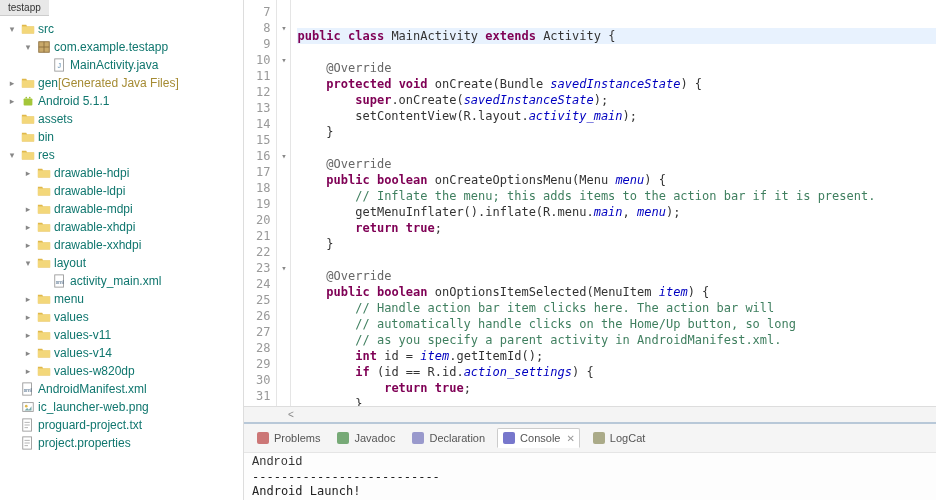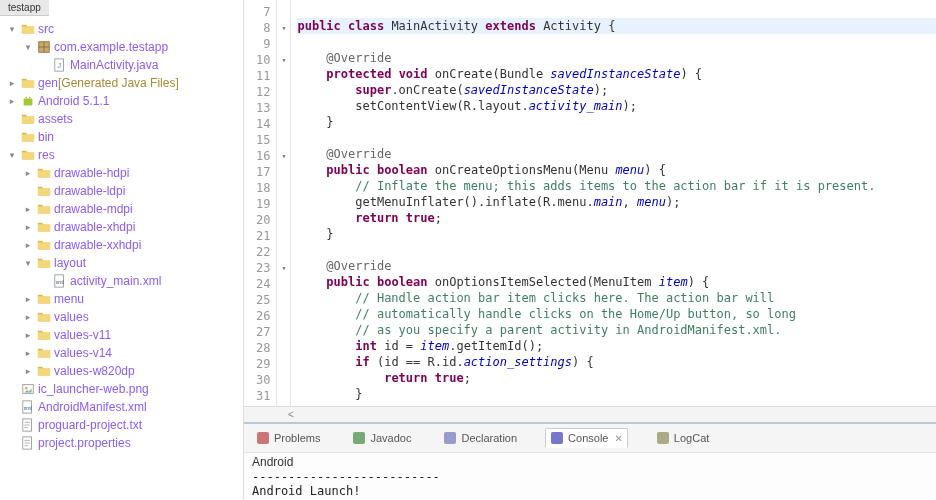--- a/index.html
+++ b/index.html
@@ -5,45 +5,45 @@
 * { margin:0; padding:0; box-sizing:border-box; }
 body { font-family:"Segoe UI",Tahoma,sans-serif; font-size:12px; width:936px; height:500px; overflow:hidden; background:#fff; color:#333; display:flex; }
 .tree { width:244px; height:500px; border-right:1px solid #ddd; overflow:hidden; background:#fff; }
 .tree .active-tab { background:#e8e8e8; border-bottom:1px solid #ccc; padding:2px 8px; font-size:10px; display:inline-block; }
 .tree-body { padding:4px 0; }
 .tree-item { display:flex; align-items:center; height:18px; padding-right:4px; cursor:pointer; white-space:nowrap; }
 .tw { width:16px; display:inline-flex; justify-content:center; color:#888; font-size:9px; }
 .sp { display:inline-block; }
 .ic { width:16px; height:16px; display:inline-flex; align-items:center; justify-content:center; margin-right:2px; }
 .ic svg { width:14px; height:14px; }
-.lbl { font-size:12px; color:#8b5cf6; }
+.lbl { font-size:12px; color:#0f766e; }
 .gen-lbl { color:#a58b33; }
 
 .editor-area { flex:1; display:flex; flex-direction:column; height:500px; }
 .code-wrap { flex:1; display:flex; overflow:hidden; position:relative; }
 .gutter { background:#fff; border-right:1px solid #e5e5e5; font-family:Consolas,monospace; font-size:12px; color:#999; text-align:right; padding:4px 6px 4px 12px; line-height:16px; }
 .fold-col { width:14px; background:#fff; border-right:1px solid #e5e5e5; font-size:9px; color:#888; padding-top:4px; line-height:16px; text-align:center; font-family:Consolas,monospace; }
-.code { flex:1; font-family:Consolas,monospace; font-size:12px; line-height:16px; padding:2px 0 4px 6px; white-space:pre; overflow:hidden; position:relative; }
+.code { flex:1; font-family:Consolas,monospace; font-size:12px; line-height:16px; padding:12px 0 4px 6px; white-space:pre; overflow:hidden; position:relative; }
 .code .ln { height:16px; }
 .hl-line { background:#e8f2fe; display:block; width:100%; }
 .kw { color:#7f0055; font-weight:bold; }
 .ann { color:#666; }
 .cmt { color:#3f7f5f; }
 .fld { color:#0000c0; font-style:italic; }
 .scrollh { height:16px; border-top:1px solid #ddd; background:#f4f4f4; display:flex; align-items:center; padding-left:40px; }
 .scrollh .arrow { width:14px; color:#888; font-size:10px; text-align:center; }
 
 .bottom { border-top:2px solid #b8c8d8; background:#fdfdfd; }
-.tabs { display:flex; align-items:center; gap:24px; padding:4px 8px; border-bottom:1px solid #e5e5e5; background:#f5f5f5; }
+.tabs { display:flex; align-items:center; gap:8px; padding:4px 8px; border-bottom:1px solid #e5e5e5; background:#f5f5f5; }
 .tab { display:flex; align-items:center; gap:4px; font-size:11px; color:#555; cursor:pointer; padding:2px 4px; }
 .tab.active { background:#fff; border:1px solid #ccc; border-bottom:1px solid #fff; border-radius:2px 2px 0 0; }
 .tab .ticon { width:14px; height:14px; display:inline-flex; align-items:center; justify-content:center; }
 .tab .x { font-size:10px; color:#999; margin-left:2px; }
 .console { font-family:Consolas,monospace; font-size:12px; padding:2px 8px; color:#222; white-space:pre; overflow:hidden; }
-.console .title { font-family:Liberation Sans, sans-serif; color:#333; margin-bottom:1px; }
+.console .title { font-family:Liberation Mono, monospace; color:#333; margin-bottom:1px; }
 </style>
 </head>
 <body>
 
 <div class="tree">
   <div class="active-tab">testapp</div>
   <div class="tree-body" id="tree-body">
       <div class="tree-item">
         <span class="sp" style="width: 4px;"></span>
         <span class="tw">▾</span>
@@ -265,37 +265,37 @@
             <path fill="#f3d77a" d="M1 5h14v8H1z"></path>
           </svg>
         </span>
         <span class="lbl">values-w820dp</span>
       </div>
       <div class="tree-item">
         <span class="sp" style="width: 4px;"></span>
         <span class="tw"></span>
         <span class="ic">
           <svg viewBox="0 0 16 16">
+            <rect x="2" y="1" width="10" height="14" fill="#fff" stroke="#999"></rect>
+            <text x="3" y="11" font-size="6" fill="#357">xml</text>
+          </svg>
+        </span>
+        <span class="lbl">AndroidManifest.xml</span>
+      </div>
+      <div class="tree-item">
+        <span class="sp" style="width: 4px;"></span>
+        <span class="tw"></span>
+        <span class="ic">
+          <svg viewBox="0 0 16 16">
             <rect x="2" y="3" width="12" height="10" fill="#fff" stroke="#999"></rect>
             <circle cx="6" cy="7" r="1.5" fill="#e0b84a"></circle>
             <path d="M4 12l3-3 2 2 3-4v5z" fill="#7aa"></path>
           </svg>
         </span>
         <span class="lbl">ic_launcher-web.png</span>
-      </div>
-      <div class="tree-item">
-        <span class="sp" style="width: 4px;"></span>
-        <span class="tw"></span>
-        <span class="ic">
-          <svg viewBox="0 0 16 16">
-            <rect x="2" y="1" width="10" height="14" fill="#fff" stroke="#999"></rect>
-            <text x="3" y="11" font-size="6" fill="#357">xml</text>
-          </svg>
-        </span>
-        <span class="lbl">AndroidManifest.xml</span>
       </div>
       <div class="tree-item">
         <span class="sp" style="width: 4px;"></span>
         <span class="tw"></span>
         <span class="ic">
           <svg viewBox="0 0 16 16">
             <rect x="2" y="1" width="10" height="14" fill="#fff" stroke="#999"></rect>
             <line x1="4" y1="5" x2="10" y2="5" stroke="#aaa"></line>
             <line x1="4" y1="8" x2="10" y2="8" stroke="#aaa"></line>
             <line x1="4" y1="11" x2="8" y2="11" stroke="#aaa"></line>

